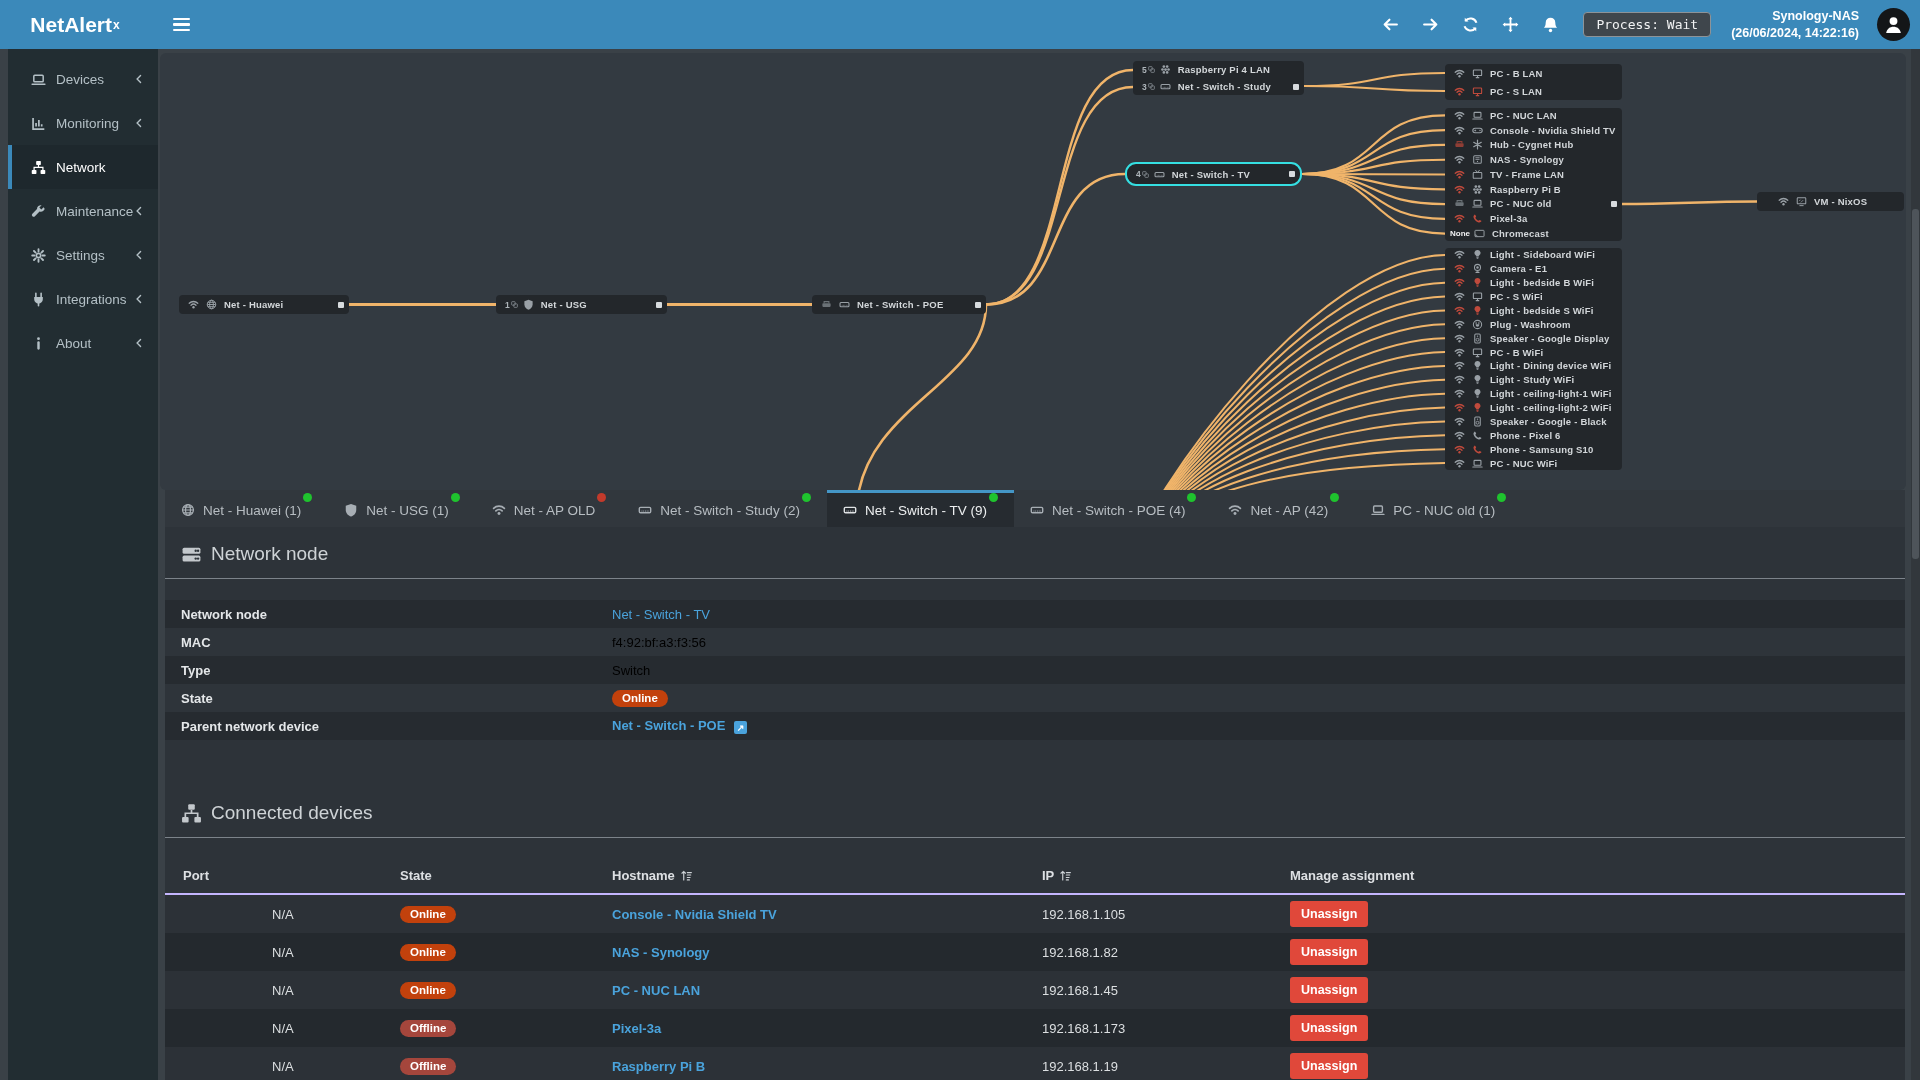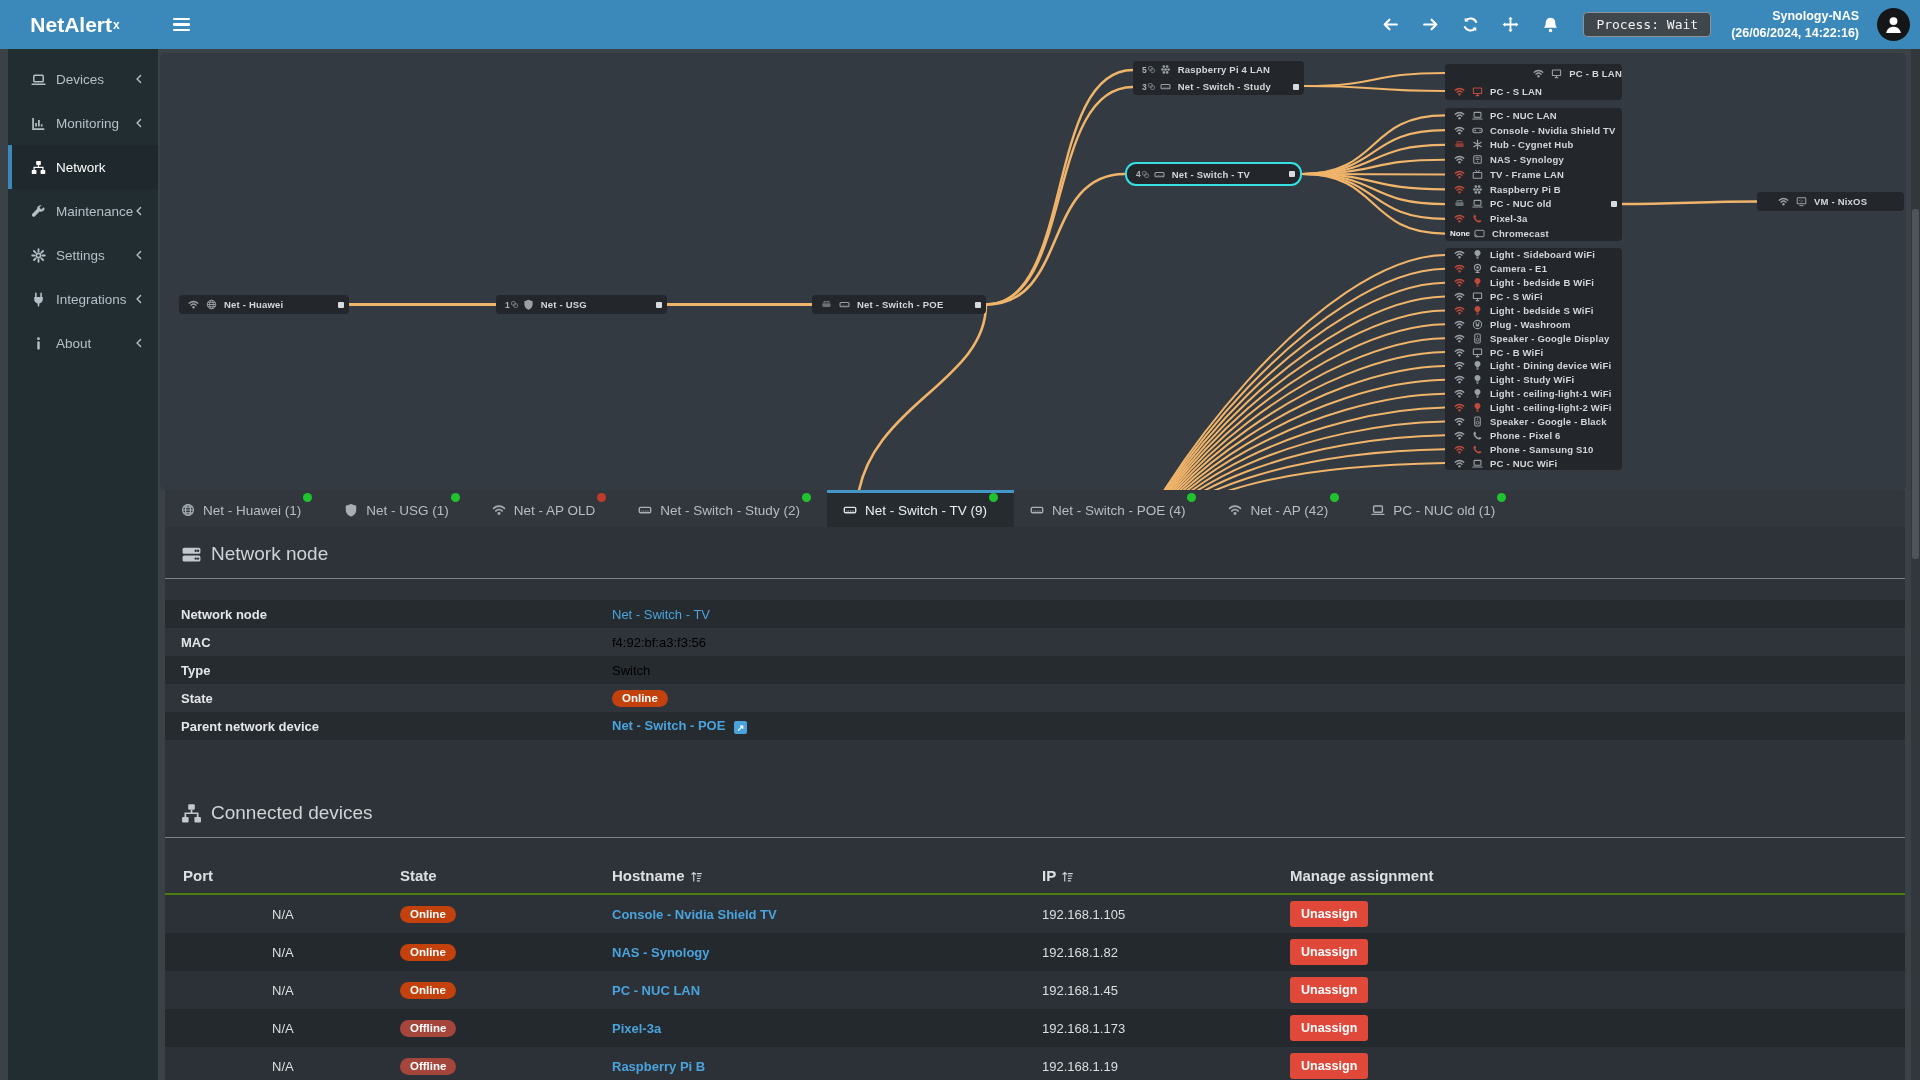--- a/index.html
+++ b/index.html
@@ -77,22 +77,22 @@
   .d-row:nth-child(odd) { background:#262b30; }
   .d-row:nth-child(even) { background:#2e343a; }
   .d-lbl { width:431px; font-weight:700; color:#e4e7e9; }
   .lnk { color:#4aa3dc; text-decoration:none; cursor:pointer; }
   .badge { display:inline-block; border-radius:10px; padding:2.5px 10px; font-size:11.5px; font-weight:700; color:#fff; }
   .badge.green { background:#c2410c; } .badge.maroon { background:#a5463c; }
   .extlink { display:inline-flex; width:13px; height:13px; background:#4aa3dc; border-radius:2px; color:#fff;
              font-size:9px; font-weight:700; align-items:center; justify-content:center; margin-left:5px; vertical-align:-1px; }
 
   .cd-section { margin-top:62px; }
-  .cd-head { height:38px; display:flex; align-items:center; padding-left:18px; border-bottom:2px solid #4d7c0f;
-             font-size:15px; font-weight:700; color:#dde0e3; margin-top:19px; }
+  .cd-head { height:38px; display:flex; align-items:center; padding-left:18px; border-bottom:2px solid #c4b5fd;
+             font-size:13px; font-weight:700; color:#dde0e3; margin-top:19px; }
   .col-port { width:217px; } .col-state { width:212px; } .col-host { width:430px; } .col-ip { width:248px; } .col-man { flex:1; }
   .sort-ic { display:inline-flex; margin-left:5px; color:#cfd4d8; vertical-align:-2px; cursor:pointer; }
   .sort-ic svg { width:13px; height:13px; }
   .cd-row { height:38px; display:flex; align-items:center; padding-left:18px; font-size:13px; color:#dcdfe1; }
   .cd-row:nth-child(odd) { background:#24292e; }
   .cd-row:nth-child(even) { background:#2c3137; }
   .cd-row .port-val { margin-left:89px; }
   .cd-row .host-lnk { font-weight:700; }
   .btn-danger { display:inline-block; background:#e0483a; color:#fff; border:none; border-radius:3px;
                 padding:6px 11px; font-size:12.5px; font-weight:700; cursor:pointer; font-family:inherit; }
@@ -447,21 +447,21 @@
           <svg viewBox="0 0 16 16">
             <rect x="1.8" y="2.6" width="12.4" height="8.8" rx="1" fill="none" stroke="currentColor" stroke-width="1.5"></rect>
             <path d="M5 14h6" stroke="currentColor" stroke-width="1.4"></path>
             <path d="M4.6 7.4l2-2M7 9.4l3.4-3.4" stroke="currentColor" stroke-width="1.1"></path>
           </svg>
         </span>
         <span class="tlbl">VM - NixOS</span>
       </div>
     </div>
     <div class="tnode" style="left: 1285px; top: 11px; width: 177px; height: 36px;">
-      <div class="trow" style="height: 18px; justify-content: flex-end;">
+      <div class="trow" style="height: 18px;">
         <span class="tic st-grey">
           <svg viewBox="0 0 16 16">
             <g fill="none" stroke="currentColor" stroke-width="1.9" stroke-linecap="round">
               <path d="M1.8 6.2 A 8.8 8.8 0 0 1 14.2 6.2"></path>
               <path d="M4.4 9 A 5.2 5.2 0 0 1 11.6 9"></path>
             </g>
             <circle cx="8" cy="12" r="1.7" fill="currentColor"></circle>
           </svg>
         </span>
         <span class="tic st-grey">

